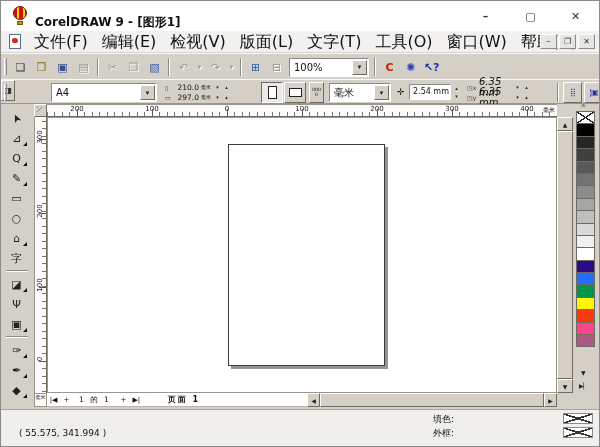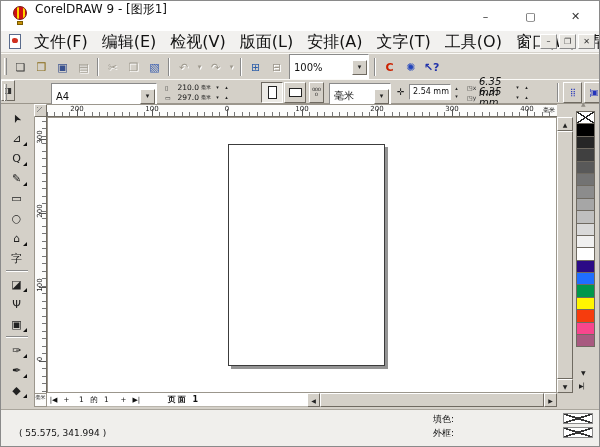--- a/index.html
+++ b/index.html
@@ -1,20 +1,20 @@
 <!DOCTYPE html>
 <html><head>
 <meta charset="utf-8">
 <style>
   * { margin:0; padding:0; box-sizing:border-box; }
   html,body { width:600px; height:447px; font-family:"DejaVu Sans",sans-serif; background:#fff; }
   #win { position:relative; width:600px; height:447px; background:#d4d0c8; border:1px solid #8a8a8a; overflow:hidden; }
 
   
-  #titlebar { position:absolute; left:0; top:0; width:598px; height:30px; background:#ffffff; display:flex; align-items:flex-start; }
+  #titlebar { position:absolute; left:0; top:0; width:598px; height:30px; background:#ffffff; display:flex; align-items:flex-end;font-weight:bold; }
   #logo { position:absolute; left:12px; top:5px; width:15px; height:20px; }
   #logo .balloon { position:absolute; left:0; top:0; width:14px; height:14px; border-radius:50%;
     background:linear-gradient(90deg,#d01010 0 3px,#ffd400 3px 5px,#d01010 5px 9px,#ffd400 9px 11px,#d01010 11px 14px); border:1px solid #7a1010;}
   #logo .basket { position:absolute; left:4px; top:15px; width:6px; height:4px; background:#c79208; border:1px solid #7a5a00; }
   #title-text { margin-left:34px; font-size:12px; color:#111; }
   #win-controls { position:absolute; right:1px; top:1px; display:flex; }
   .win-btn { width:45px; height:28px; display:flex; align-items:center; justify-content:center; font-size:11px; color:#333; }
 
   
   #menubar { position:absolute; left:0; top:30px; width:598px; height:22px; background:#f2f1ef; border-bottom:1px solid #d6d3cc; display:flex; align-items:center; }
@@ -28,21 +28,21 @@
   
   .bar { position:absolute; left:0; width:598px; background:#d4d0c8; border-top:1px solid #fbfaf7; }
   #toolbar { top:52px; height:26px; }
   #propbar { top:78px; height:25px; border-bottom:1px solid #9b968c; }
   .drag-handle { position:absolute; left:3px; top:4px; width:3px; height:17px; border-left:1px solid #fff; border-right:1px solid #8a8a8a; }
   #toolbar-items { position:absolute; left:9px; top:2px; display:flex; align-items:center; height:22px; }
   .tb-btn { width:21px; height:21px; background:transparent; border:none; display:flex; align-items:center; justify-content:center; font-size:11px; color:#333; font-family:inherit; }
   .tb-btn.narrow { width:11px; font-size:7px; }
   .tb-btn.disabled { color:#9d988d; text-shadow:1px 1px 0 #fff; }
   .tb-sep { width:2px; height:18px; margin:0 3px; border-left:1px solid #8a8a8a; border-right:1px solid #fff; }
-  .combo { background:#fff; border:1px solid; border-color:#8a8a8a #fff #fff #8a8a8a; display:flex; align-items:center; height:26px; position:relative; }
+  .combo { background:#fff; border:1px solid; border-color:#8a8a8a #fff #fff #8a8a8a; display:flex; align-items:center; height:19px; position:relative; }
   .combo .combo-val { flex:1; font-size:10px; padding-left:4px; color:#111; }
   .combo .combo-arrow { width:15px; height:15px; margin-right:1px; background:#d4d0c8; border:1px solid; border-color:#fff #6f6a61 #6f6a61 #fff; font-size:7px; display:flex; align-items:center; justify-content:center; color:#222; }
   #zoom-combo { width:80px; margin:0 2px; }
 
   
   .pb-abs { position:absolute;margin-left:42px; }
   #paper-combo { left:8px; top:3px; width:106px; }
   #paper-size { left:122px; top:2px; width:92px; height:21px; font-size:7.5px; color:#111; }
   .psz-row { display:flex; align-items:center; height:10px; }
   .psz-ic { width:8px; font-size:6px; color:#333; }
@@ -148,21 +148,20 @@
     </div>
   </div>
 
   <div id="menubar">
     <span id="mdi-doc-icon"></span>
     <div id="menu-items">
         <span class="menu-item">文件(F)</span>
         <span class="menu-item">编辑(E)</span>
         <span class="menu-item">检视(V)</span>
         <span class="menu-item">版面(L)</span>
-        <span class="menu-item">安排(A)</span>
         <span class="menu-item">文字(T)</span>
         <span class="menu-item">工具(O)</span>
         <span class="menu-item">窗口(W)</span>
         <span class="menu-item">帮助(H)</span>
       </div>
     <div id="mdi-controls">
       <div class="mdi-btn">–</div>
       <div class="mdi-btn">❐</div>
       <div class="mdi-btn">✕</div>
     </div>

